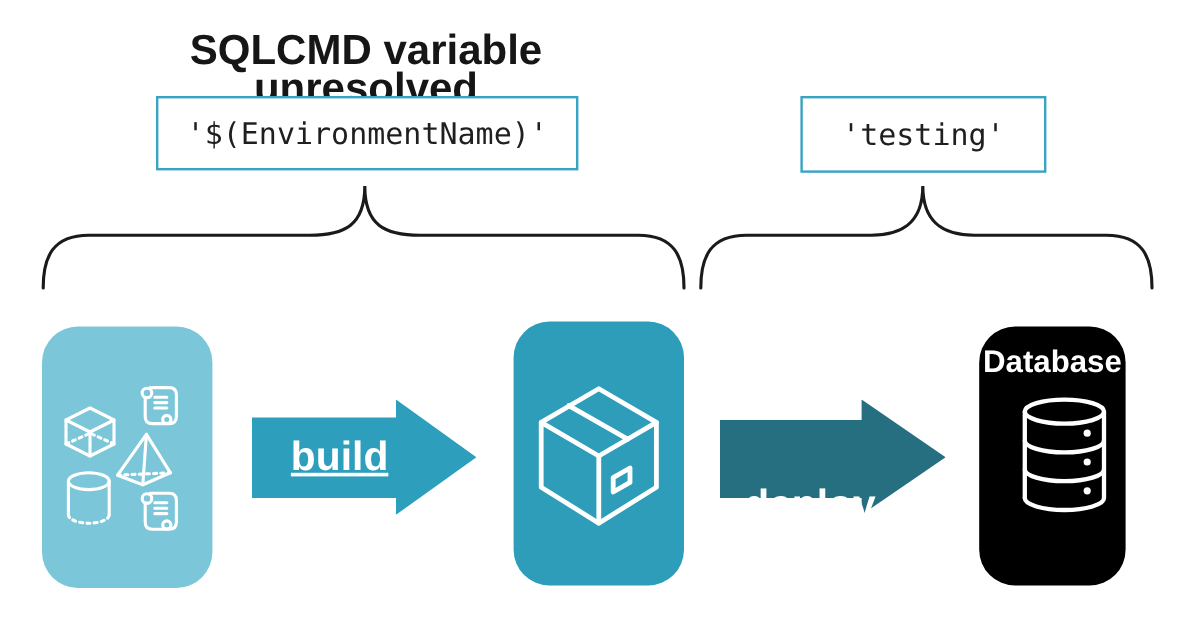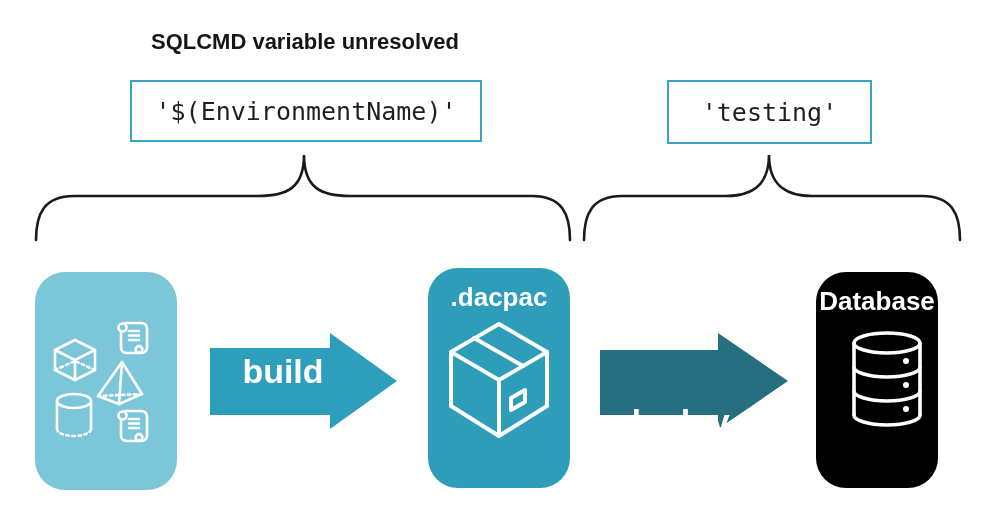--- a/index.html
+++ b/index.html
@@ -7,21 +7,21 @@
     position: relative;
     width: 1000px;
     height: 522px;
     background: #ffffff;
     font-family: "Liberation Sans", sans-serif;
     overflow: hidden;
   }
   .abs { position: absolute; }
 
   .heading {
-    font-size: 22px;
+    font-size: 35px;
     font-weight: 700;
     color: #161616;
     text-align: center;
     line-height: 32px;
     letter-spacing: 0;
   }
 
   .code-box {
     background: #ffffff;
     border: 2px solid #3ba3c2;
@@ -117,24 +117,23 @@
       <g stroke-width="2.6" transform="translate(62,88)">
         <path class="ln" d="M10 3 h16 q6 0 6 6 v18 q0 6 -6 6 h-14 q-6 0 -6 -6 v-16"></path>
         <circle class="ln" cx="7.5" cy="7.5" r="4"></circle>
         <circle class="ln" cx="24" cy="29.5" r="3.4"></circle>
         <path class="ln" d="M14 11 h10 M14 15.5 h10 M14 20 h10"></path>
       </g>
     </svg>
   </div>
 
   <div class="abs arrow-shape" style="left: 210px; top: 333px; width: 187px; height: 96px; clip-path: polygon(0px 15px, 120px 15px, 120px 0px, 187px 48px, 120px 96px, 120px 82px, 0px 82px); background-color: rgb(45, 159, 189);"></div>
-  <div class="abs arrow-label" style="left:222px; top:338px; width:122px; height:67px;">build</div>
+  <div class="abs arrow-label" style="left:222px; top:348px; width:122px; height:67px;text-decoration:underline;">build</div>
 
   <div class="abs node" style="left: 428px; top: 268px; width: 142px; height: 220px; background-color: rgb(45, 157, 185);">
-    <div class="node-label">.dacpac</div>
     <svg class="abs" style="left:17px; top:52px;" width="108" height="128" viewBox="0 0 108 128">
       <g stroke-width="4">
         <path class="ln" d="M54 4 L102 32 L54 60 L6 32 Z"></path>
         <path class="ln" d="M29 18 L78 46"></path>
         <path class="ln" d="M6 32 V86 L54 116 L102 86 V32"></path>
         <path class="ln" d="M54 60 V116"></path>
         <path class="ln" d="M66 78 L80 70 V82 L66 90 Z"></path>
       </g>
     </svg>
   </div>

